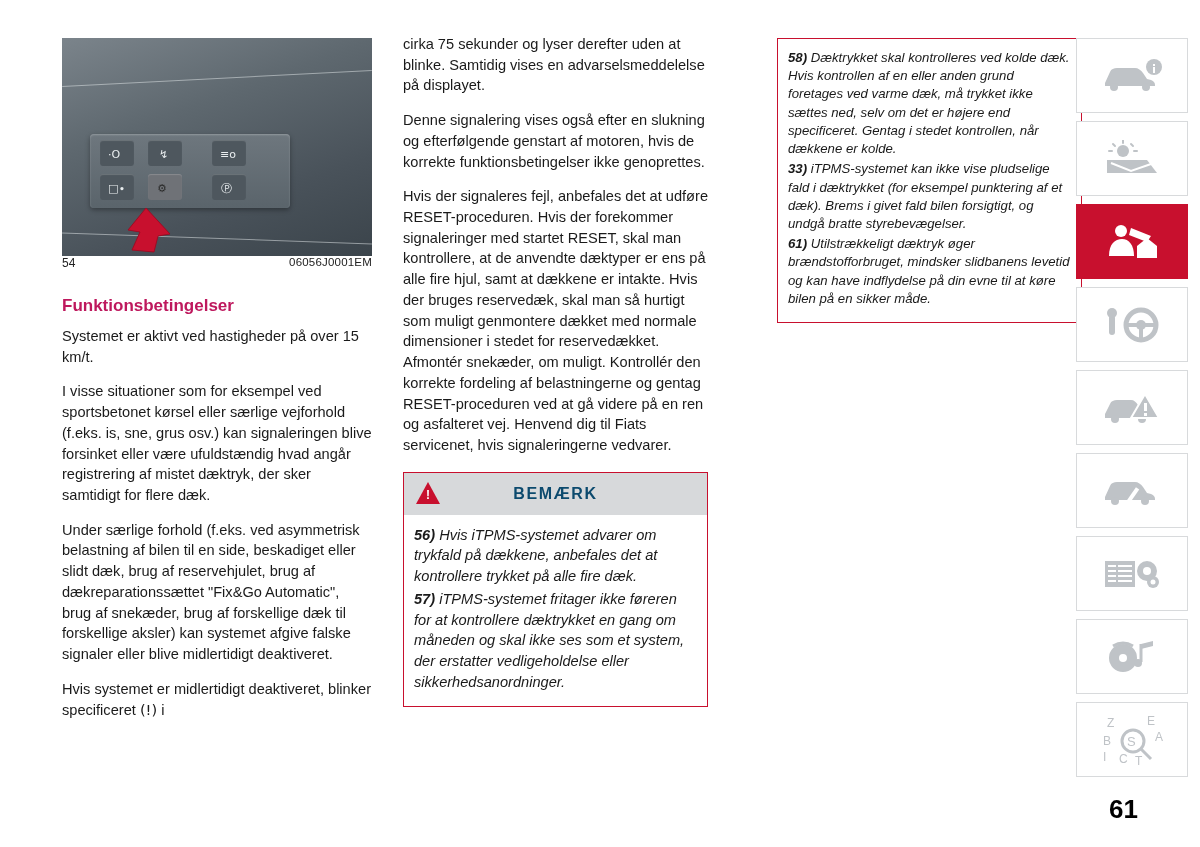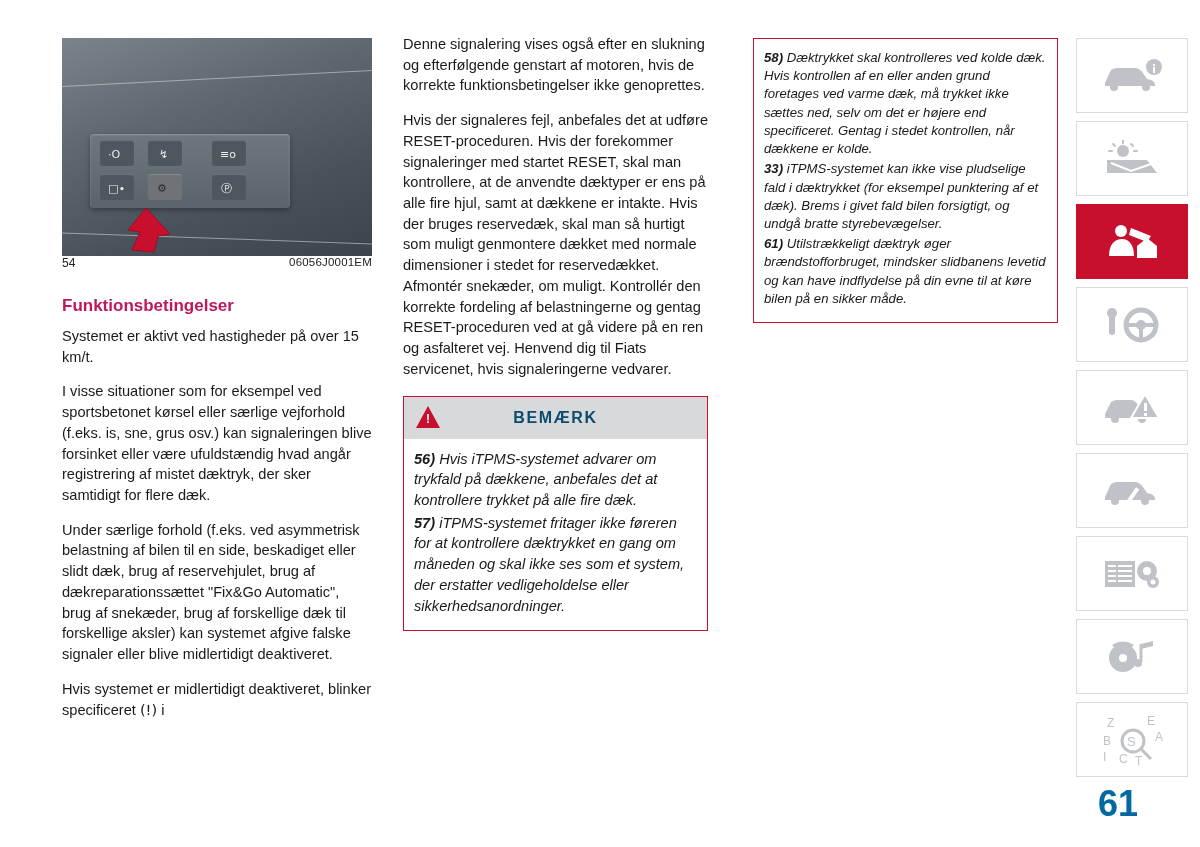--- a/index.html
+++ b/index.html
@@ -158,21 +158,21 @@
     font-size: 13.2px;
     font-style: italic;
     line-height: 1.38;
   }
   .note-body p { margin: 0 0 2px 0; }
   .num { font-weight: bold; }
 
   
   .col3 {
     position: absolute;
-    left: 753px;
+    left: 777px;
     top: 38px;
     width: 317px;
   }
   .col3 .note-box { margin-top: 0; width: 303px; }
 
   
   .rail {
     position: absolute;
     left: 1076px;
     top: 38px;
@@ -192,23 +192,23 @@
   .tab.active {
     background: #c8102e;
     border-color: #c8102e;
   }
   .tab svg { display: block; }
 
   .page-number {
     position: absolute;
     right: 62px;
     bottom: 22px;
-    font-size: 36px;
+    font-size: 26px;
     font-weight: bold;
-    color: #0369a1;
+    color: #000000;
   }
 
   .tpms-glyph {
     display: inline-block;
     font-family: "DejaVu Sans", sans-serif;
   }
 </style>
 </head>
 <body>
 
@@ -252,20 +252,21 @@
     <p>I visse situationer som for eksempel ved sportsbetonet kørsel eller særlige vejforhold (f.eks. is, sne, grus osv.) kan signaleringen blive forsinket eller være ufuldstændig hvad angår registrering af mistet dæktryk, der sker samtidigt for flere dæk.</p>
     <p>Under særlige forhold (f.eks. ved asymmetrisk belastning af bilen til en side, beskadiget eller slidt dæk, brug af reservehjulet, brug af dækreparationssættet "Fix&amp;Go Automatic", brug af snekæder, brug af forskellige dæk til forskellige aksler) kan systemet afgive falske signaler eller blive midlertidigt deaktiveret.</p>
     <p>
       <span>Hvis systemet er midlertidigt deaktiveret, blinker specificeret</span>
       <span class="tpms-glyph">(!)</span>
       <span>i</span>
     </p>
   </div>
 
   <div class="col2">
+    <p>cirka 75 sekunder og lyser derefter uden at blinke. Samtidig vises en advarselsmeddelelse på displayet.</p>
     <p>Denne signalering vises også efter en slukning og efterfølgende genstart af motoren, hvis de korrekte funktionsbetingelser ikke genoprettes.</p>
     <p>Hvis der signaleres fejl, anbefales det at udføre RESET-proceduren. Hvis der forekommer signaleringer med startet RESET, skal man kontrollere, at de anvendte dæktyper er ens på alle fire hjul, samt at dækkene er intakte. Hvis der bruges reservedæk, skal man så hurtigt som muligt genmontere dækket med normale dimensioner i stedet for reservedækket. Afmontér snekæder, om muligt. Kontrollér den korrekte fordeling af belastningerne og gentag RESET-proceduren ved at gå videre på en ren og asfalteret vej. Henvend dig til Fiats servicenet, hvis signaleringerne vedvarer.</p>
 
     <div class="note-box">
       <div class="note-head">
         <span class="warn-tri"></span>
         <span class="warn-excl">!</span>
         <h3>BEMÆRK</h3>
       </div>
       <div class="note-body">

